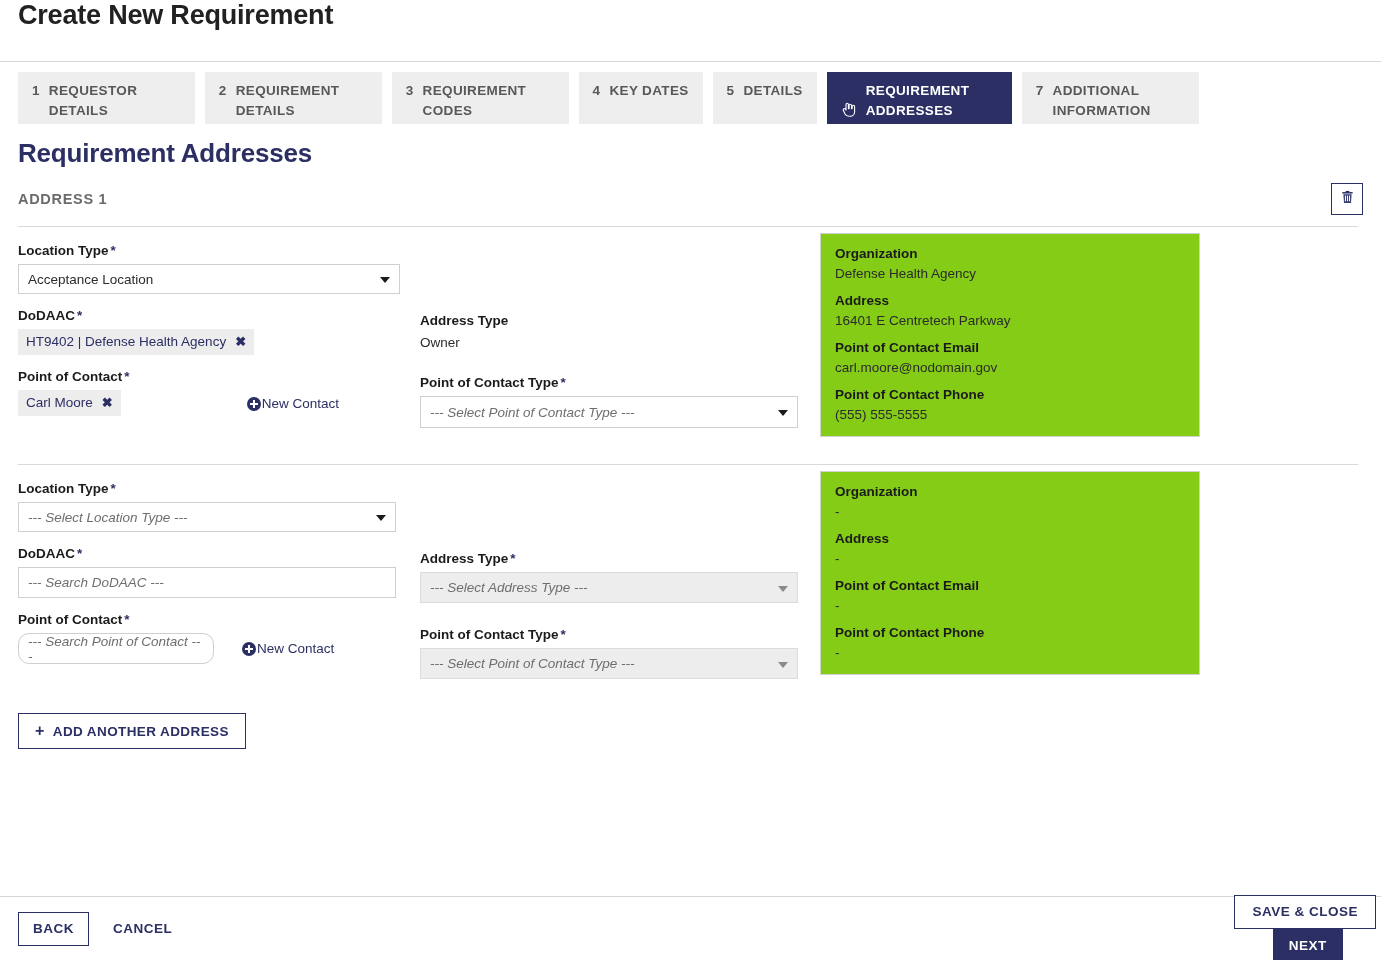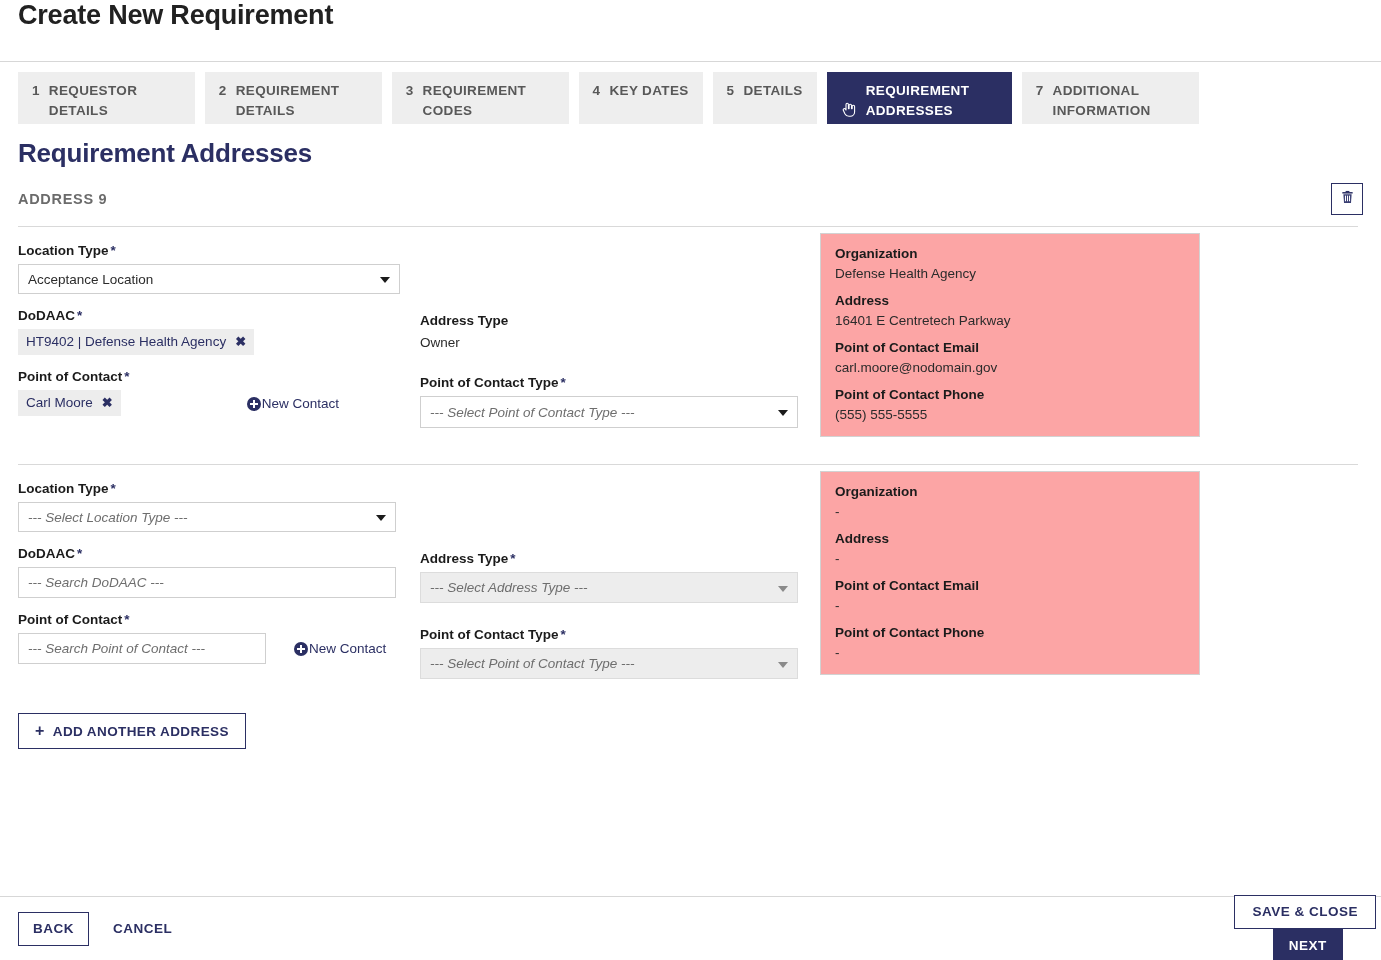--- a/index.html
+++ b/index.html
@@ -140,21 +140,21 @@
     margin-top: -2px;
     width: 0; height: 0;
     border-left: 5px solid transparent;
     border-right: 5px solid transparent;
     border-top: 6px solid #1b1b1b;
   }
   .ctrl.disabled .caret { border-top-color: #8a8a8a; }
 
   .w-382 { width: 382px; }
   .w-378 { width: 378px; }
-  .w-248 { width: 248px; }
+  .w-248 { width: 196px; border-radius: 11px; }
 
   .static-val { font-size: 13.5px; color: #2b2b2b; padding-top: 1px; }
 
   
   .chip {
     display: inline-flex;
     align-items: flex-start;
     gap: 9px;
     background: #ededed;
     color: #2b2f63;
@@ -189,21 +189,21 @@
   }
   .plus-circle:before, .plus-circle:after {
     content: ""; position: absolute; background: #ffffff;
   }
   .plus-circle:before { left: 3px; right: 3px; top: 6px; height: 2px; }
   .plus-circle:after { top: 3px; bottom: 3px; left: 6px; width: 2px; }
 
   
   .info-panel {
     border: 1px solid #d2d2d2;
-    background: #fca5a5;
+    background: #84cc16;
     padding: 12px 14px 14px 14px;
     width: 380px;
   }
   .info-panel .k {
     font-size: 13.5px; font-weight: bold; color: #1b1b1b;
     margin-bottom: 5px;
   }
   .info-panel .v {
     font-size: 13.5px; color: #2b2b2b; margin-bottom: 12px;
   }
@@ -309,21 +309,21 @@
       <span class="lbl">ADDITIONAL INFORMATION</span>
     </div>
   </div>
 
   
   <div class="section-title">Requirement Addresses</div>
 
   
   <div class="addr-block">
     <div class="addr-head">
-      <div class="addr-label">ADDRESS 9</div>
+      <div class="addr-label">ADDRESS 1</div>
       <button class="icon-btn">
         <span>
           <svg viewBox="0 0 16 16" width="15" height="15" aria-hidden="true">
             <rect x="2.5" y="2.2" width="11" height="1.6" fill="#2b2f63"></rect>
             <rect x="6" y="1" width="4" height="1.3" fill="#2b2f63"></rect>
             <path d="M3.6 4.4h8.8l-.7 9.4H4.3z" fill="#3a3f73"></path>
             <rect x="5.3" y="6" width="1.1" height="6" fill="#ffffff"></rect>
             <rect x="7.45" y="6" width="1.1" height="6" fill="#ffffff"></rect>
             <rect x="9.6" y="6" width="1.1" height="6" fill="#ffffff"></rect>
           </svg>

